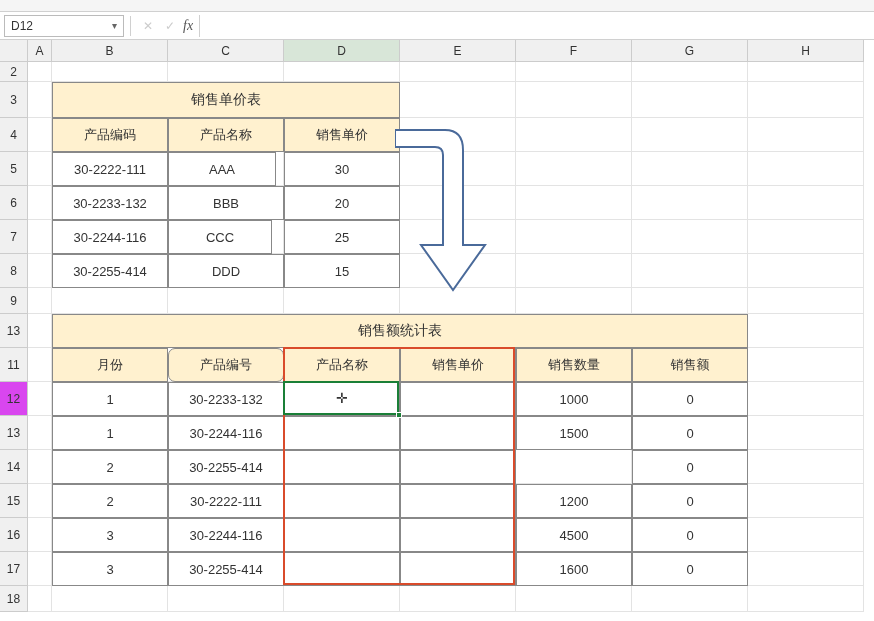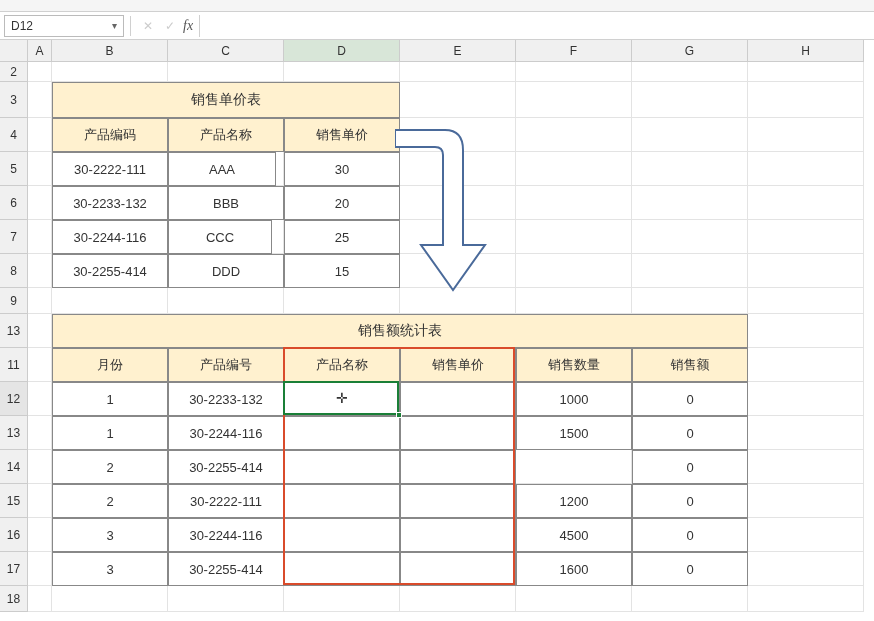--- a/index.html
+++ b/index.html
@@ -55,21 +55,21 @@
   }
   .col-header.active { background:#d8e6d8; }
   .row-headers { position:absolute; left:0; top:22px; width:28px; }
   .row-header {
     border-right:1px solid #ccc;
     border-bottom:1px solid #ccc;
     background:#f0f0f0;
     display:flex; align-items:center; justify-content:center;
     font-size:12px; color:#333;
   }
-  .row-header.active { background:#e5e5e5;text-align:right; }
+  .row-header.active { background:#d946ef;text-align:right; }
   .cells { position:absolute; left:28px; top:22px; right:0; bottom:0; }
   .cell {
     position:absolute;
     border-right:1px solid #e3e3e3;
     border-bottom:1px solid #e3e3e3;
     display:flex; align-items:center; justify-content:center;
     font-size:13px;
     background:#fff;
   }
 
@@ -306,21 +306,21 @@
       <div class="cell tbl-border" style="left: 140px; top: 124px; width: 116px; height: 34px;">BBB</div>
       <div class="cell tbl-border" style="left: 256px; top: 124px; width: 116px; height: 34px;">20</div>
       <div class="cell tbl-border" style="left: 24px; top: 158px; width: 116px; height: 34px;">30-2244-116</div>
       <div class="cell tbl-border" style="left: 140px; top: 158px; width: 104px; height: 34px;">CCC</div>
       <div class="cell tbl-border" style="left: 256px; top: 158px; width: 116px; height: 34px;">25</div>
       <div class="cell tbl-border" style="left: 24px; top: 192px; width: 116px; height: 34px;">30-2255-414</div>
       <div class="cell tbl-border" style="left: 140px; top: 192px; width: 116px; height: 34px;">DDD</div>
       <div class="cell tbl-border" style="left: 256px; top: 192px; width: 116px; height: 34px;">15</div>
       <div class="cell tbl-title tbl-border" style="left: 24px; top: 252px; width: 696px; height: 34px;">销售额统计表</div>
       <div class="cell tbl-head2 tbl-border" style="left: 24px; top: 286px; width: 116px; height: 34px;">月份</div>
-      <div class="cell tbl-head2 tbl-border" style="left: 140px; top: 286px; width: 116px; height: 34px;">产品编号</div>
+      <div class="cell tbl-head2 tbl-border" style="left: 140px; top: 286px; width: 116px; height: 34px; border-radius: 7px;">产品编号</div>
       <div class="cell tbl-head2 tbl-border" style="left: 256px; top: 286px; width: 116px; height: 34px;">产品名称</div>
       <div class="cell tbl-head2 tbl-border" style="left: 372px; top: 286px; width: 116px; height: 34px;">销售单价</div>
       <div class="cell tbl-head2 tbl-border" style="left: 488px; top: 286px; width: 116px; height: 34px;">销售数量</div>
       <div class="cell tbl-head2 tbl-border" style="left: 604px; top: 286px; width: 116px; height: 34px;">销售额</div>
       <div class="cell tbl-border" style="left: 24px; top: 320px; width: 116px; height: 34px;">1</div>
       <div class="cell tbl-border" style="left: 140px; top: 320px; width: 116px; height: 34px;">30-2233-132</div>
       <div class="cell tbl-border" style="left: 256px; top: 320px; width: 116px; height: 34px;"></div>
       <div class="cell tbl-border" style="left: 372px; top: 320px; width: 116px; height: 34px;"></div>
       <div class="cell tbl-border" style="left: 488px; top: 320px; width: 116px; height: 34px;">1000</div>
       <div class="cell tbl-border" style="left: 604px; top: 320px; width: 116px; height: 34px;">0</div>

